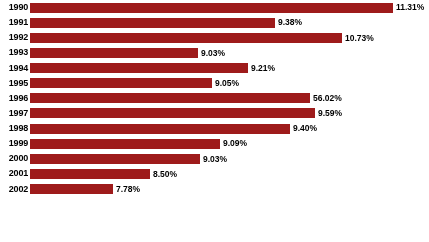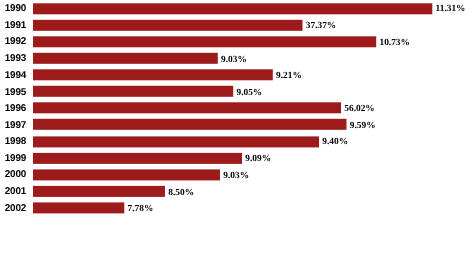--- a/index.html
+++ b/index.html
@@ -23,21 +23,21 @@
     position: relative;
     height: 15.125px;
     width: 100%;
     display: flex;
     align-items: center;
   }
   .year-label {
     position: absolute;
     left: 0;
     width: 28px;
-    text-align: center;
+    text-align: right;
     font-size: 9px;
     font-weight: bold;
     color: #000000;
     letter-spacing: -0.2px;
     line-height: 1;
     font-family: "Liberation Sans", sans-serif;
   }
   .bar-wrap {
     position: absolute;
     left: 30px;
@@ -51,39 +51,39 @@
     background: #9e1b1b;
     flex: 0 0 auto;
   }
   .value-label {
     font-size: 8.5px;
     font-weight: bold;
     color: #000000;
     margin-left: 3px;
     white-space: nowrap;
     line-height: 1;
-    font-family: Liberation Serif, serif;
+    font-family: Liberation Sans, sans-serif;
   }
 </style>
 </head>
 <body>
 
 <div id="chart">
     <div class="row">
       <div class="year-label">1990</div>
       <div class="bar-wrap">
         <div class="bar" style="width: 363px; background: rgb(158, 27, 27);"></div>
         <div class="value-label">11.31%</div>
       </div>
     </div>
     <div class="row">
       <div class="year-label">1991</div>
       <div class="bar-wrap">
         <div class="bar" style="width: 245px; background: rgb(158, 27, 27);"></div>
-        <div class="value-label">37.37%</div>
+        <div class="value-label">9.38%</div>
       </div>
     </div>
     <div class="row">
       <div class="year-label">1992</div>
       <div class="bar-wrap">
         <div class="bar" style="width: 312px; background: rgb(158, 27, 27);"></div>
         <div class="value-label">10.73%</div>
       </div>
     </div>
     <div class="row">

